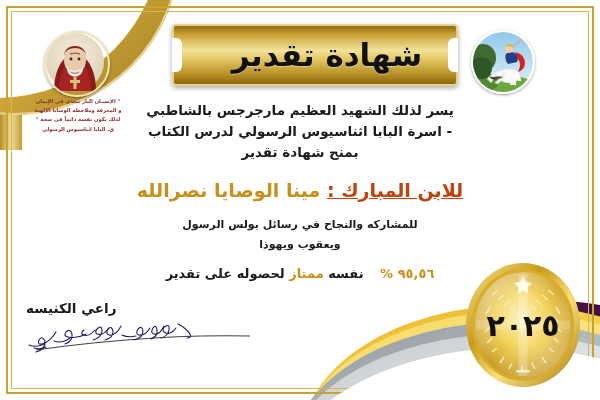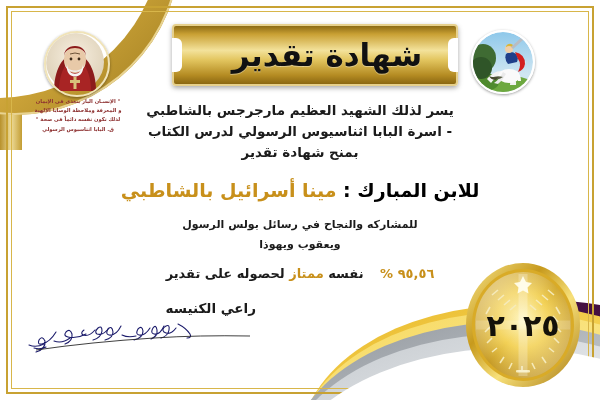--- a/index.html
+++ b/index.html
@@ -115,34 +115,34 @@
   
   .body-wrap{
     position:absolute;left:120px;top:100px;width:360px;z-index:12;
     direction:rtl;text-align:center;color:#1b1b1b;
   }
   .line-1,.line-2,.line-3{font-size:13.5px;line-height:1.55;font-weight:bold;}
   .name-line{
     margin-top:14px;font-size:19px;font-weight:bold;line-height:1.4;
     white-space:nowrap;
   }
-  .name-label{color:#000000;}
+  .name-label{color:#c2410c;text-decoration:underline;}
   .name-value{color:#c8901b;}
   .ach-1,.ach-2{font-size:11px;line-height:1.6;font-weight:bold;margin-top:2px;}
   .ach-1{margin-top:13px;}
   .grade-line{
     margin-top:10px;font-size:13px;font-weight:bold;line-height:1.5;
     white-space:nowrap;
   }
   .grade-word{color:#c8901b;}
   .pct{color:#c8901b;font-weight:bold;margin-left:12px;}
   
   .sig-block{
     position:absolute;left:26px;top:300px;width:230px;z-index:13;
-    direction:rtl;text-align:right;
+    direction:rtl;text-align:left;
   }
   .sig-title{font-size:13.5px;font-weight:bold;color:#1b1b1b;}
   .sig-hand{
     position:relative;height:42px;margin-top:-2px;
   }
   .sig-hand svg{position:absolute;left:0;top:0;}
   
   .medal{
     position:absolute;left:464px;top:262px;width:118px;height:126px;z-index:14;
   }
@@ -235,21 +235,21 @@
     </svg>
   </div>
 
   <div class="body-wrap">
     <div class="line-1">يسر لذلك الشهيد العظيم مارجرجس بالشاطبي</div>
     <div class="line-2">- اسرة البابا اثناسيوس الرسولي لدرس الكتاب</div>
     <div class="line-3">بمنح شهادة تقدير</div>
 
     <div class="name-line">
       <span class="name-label">للابن المبارك :</span>
-      <span class="name-value">مينا أسرائيل بالشاطبي</span>
+      <span class="name-value">مينا الوصايا نصرالله</span>
     </div>
 
     <div class="ach-1">للمشاركه والنجاح في رسائل بولس الرسول</div>
     <div class="ach-2">ويعقوب ويهوذا</div>
 
     <div class="grade-line">
       <span class="pct">٩٥,٥٦ %</span>
       <span>نفسه</span>
       <span class="grade-word">ممتاز</span>
       <span>لحصوله على تقدير</span>

